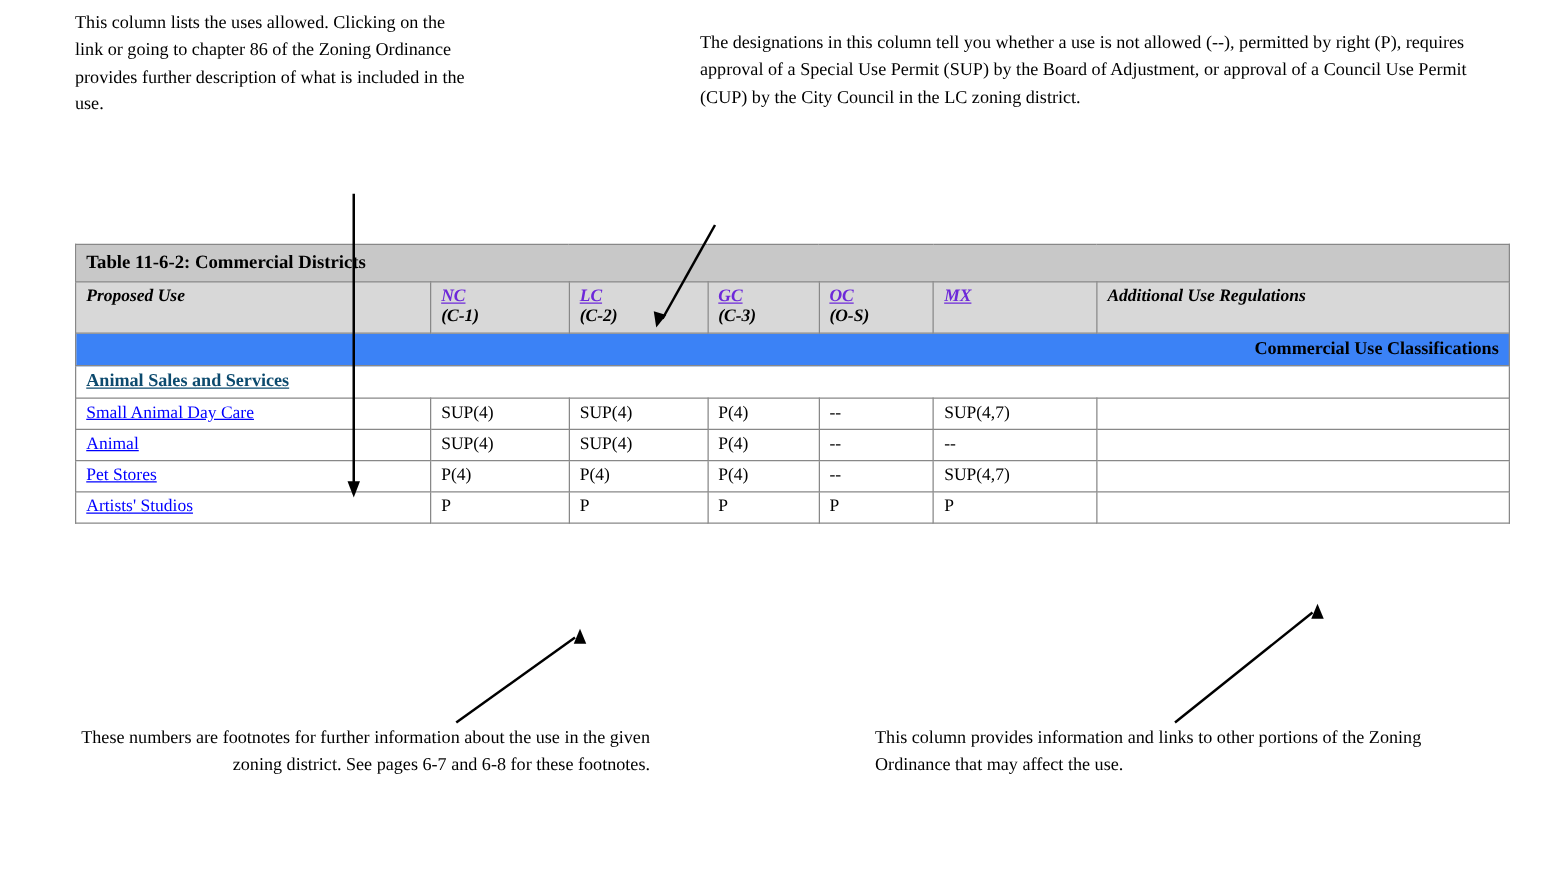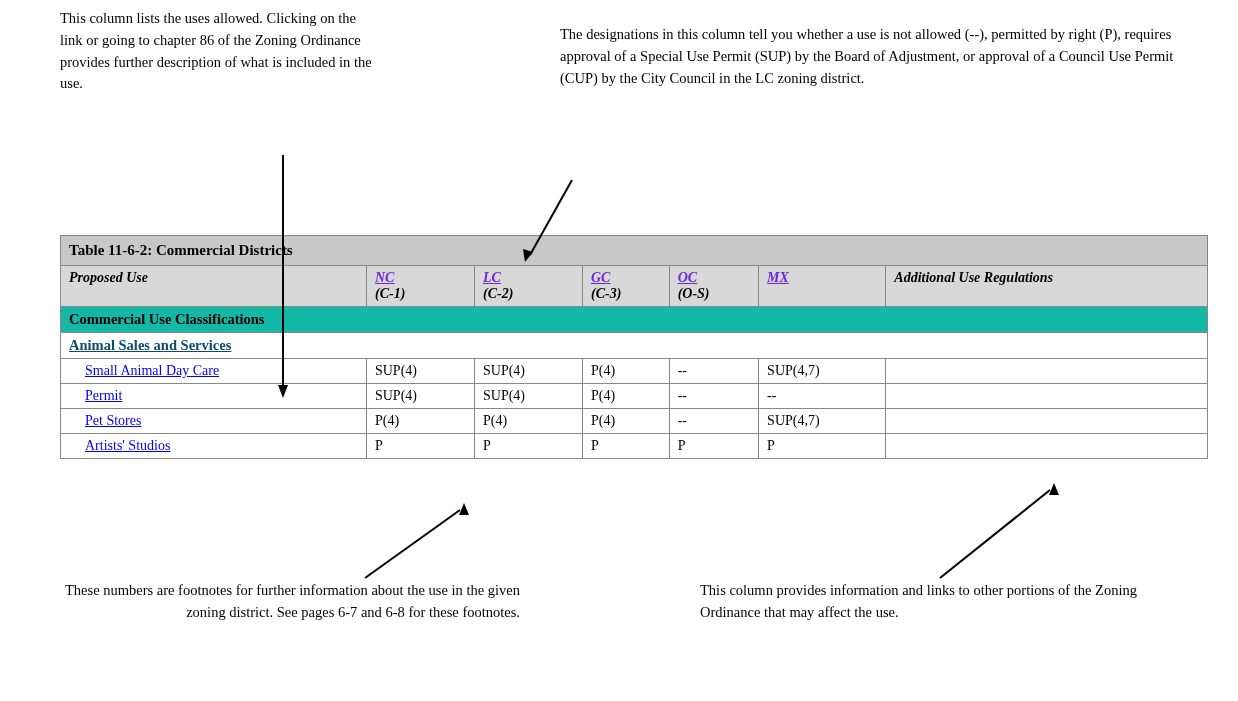--- a/index.html
+++ b/index.html
@@ -56,21 +56,20 @@
       line-height: 1.5;
     }
 
     
     .table-container {
       position: absolute;
       top: 195px;
       left: 60px;
       right: 30px;
       width: 1148px;
-      margin-top: 40px;
     }
 
     table {
       width: 100%;
       border-collapse: collapse;
       border: 1.5px solid #555;
     }
     table th, table td {
       border: 1px solid #888;
       padding: 4px 8px;
@@ -94,23 +93,24 @@
       vertical-align: top;
     }
     .header-row td a {
       color: #6d28d9;
       text-decoration: underline;
       font-style: italic;
     }
 
     
     .section-row td {
-      background: #14b8a6;
-      font-weight: bold;
-      font-size: 14.5px;
+      background: #3b82f6;
+      font-weight: bold;
+      font-size: 14.5px;
+      text-align: right;
     }
 
     
     .category-row td {
       font-weight: bold;
       font-size: 14.5px;
     }
     .category-row td a {
       color: #0c4a6e;
       text-decoration: underline;
@@ -119,21 +119,21 @@
 
     
     .data-row td {
       font-size: 14px;
     }
     .data-row td:first-child a {
       color: #00f;
       text-decoration: underline;
     }
     .data-row td:first-child {
-      padding-left: 24px;
+      padding-left: 8px;
     }
 
     
     .arrows-svg {
       position: absolute;
       top: 0;
       left: 0;
       width: 1238px;
       height: 701px;
       pointer-events: none;
@@ -201,21 +201,21 @@
       <tr class="data-row">
         <td><a href="#">Small Animal Day Care</a></td>
         <td>SUP(4)</td>
         <td>SUP(4)</td>
         <td>P(4)</td>
         <td>--</td>
         <td>SUP(4,7)</td>
         <td></td>
       </tr>
       <tr class="data-row">
-        <td><a href="#">Permit</a></td>
+        <td><a href="#">Animal</a></td>
         <td>SUP(4)</td>
         <td>SUP(4)</td>
         <td>P(4)</td>
         <td>--</td>
         <td>--</td>
         <td></td>
       </tr>
       <tr class="data-row">
         <td><a href="#">Pet Stores</a></td>
         <td>P(4)</td>

